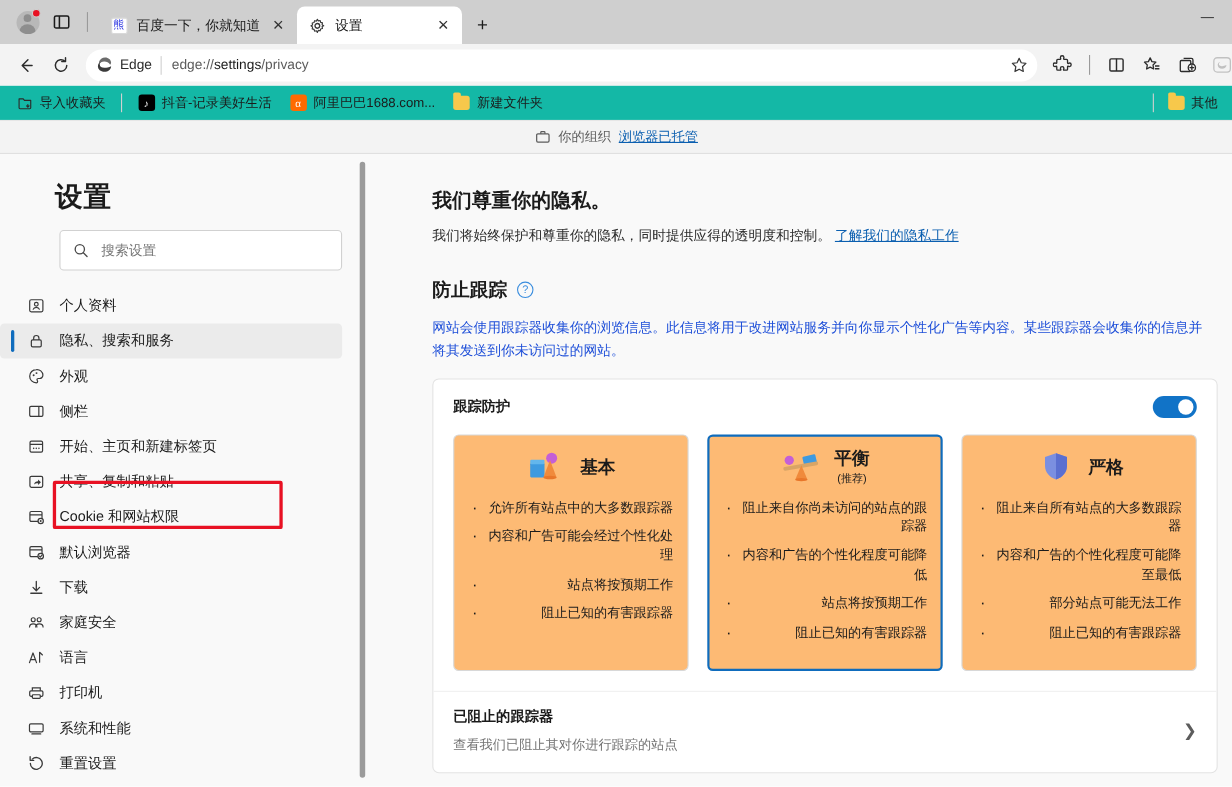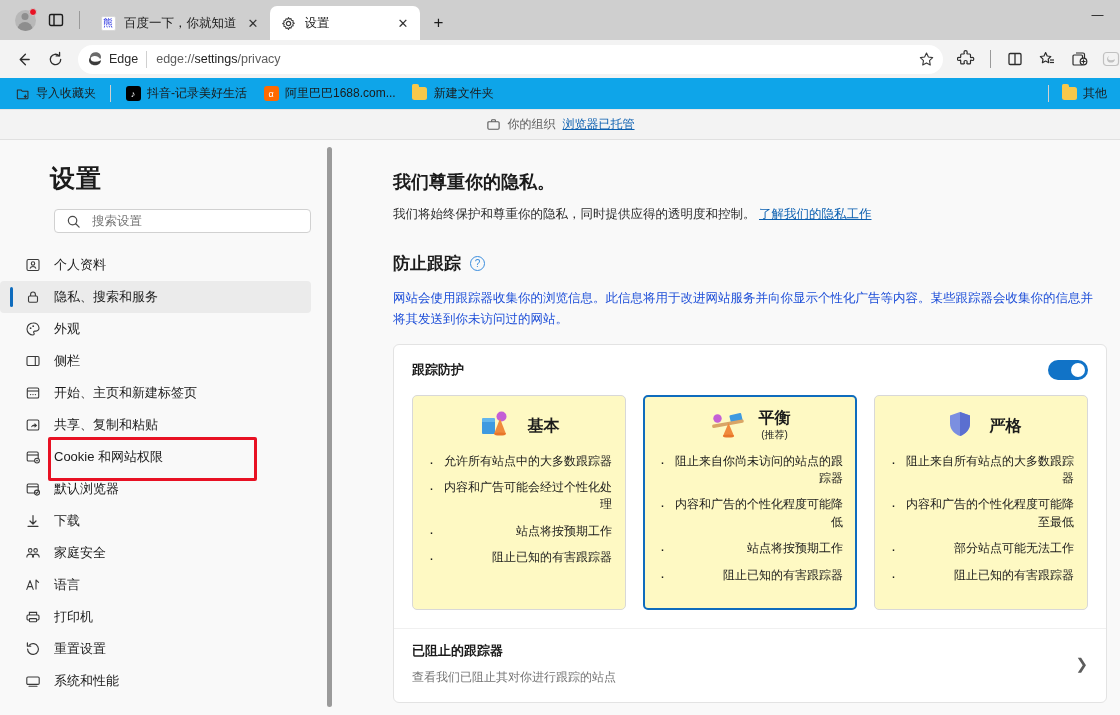--- a/index.html
+++ b/index.html
@@ -73,21 +73,21 @@
     font-size: 12.5px; color: #2b2b2b; min-width: 0;
   }
   .omni-edge-label { display: flex; align-items: center; gap: 6px; padding-right: 8px; }
   .omni-sep { width: 1px; height: 17px; background: #d0d0d0; margin-right: 9px; }
   .omni-url { flex: 1; white-space: nowrap; overflow: hidden; color: #5c5c5c; font-size: 12.5px; }
   .omni-url b { color: #1b1b1b; font-weight: 400; }
   .omni-star { width: 26px; height: 26px; display: flex; align-items: center; justify-content: center; border-radius: 13px; }
 
   
   .bookmarks {
-    height: 32px; background: #0ea5e9; display: flex; align-items: center;
+    height: 32px; background: #14b8a6; display: flex; align-items: center;
     padding: 0 8px; gap: 2px; font-size: 12px; color: #1b1b1b;
     border-bottom: 1px solid #e6e6e6; position: relative;
   }
   .bm {
     display: flex; align-items: center; gap: 6px; padding: 3px 7px; border-radius: 4px;
     white-space: nowrap; max-width: 160px;
   }
   .bm-label { overflow: hidden; text-overflow: ellipsis; white-space: nowrap; font-size: 12px; }
   .bm-sep { width: 1px; height: 17px; background: #d0d0d0; margin: 0 5px; }
   .bm-right { position: absolute; right: 6px; display: flex; align-items: center; }
@@ -111,21 +111,21 @@
   
   .page { display: flex; height: 575px; background: #f9f9f9; }
 
   .sidebar {
     width: 335px; background: #f9f9f9; padding: 22px 0 0 0; position: relative;
     flex: 0 0 335px;
   }
   .settings-title { font-size: 25px; font-weight: 700; color: #1b1b1b; padding: 0 0 14px 50px; letter-spacing: 1px; }
   .search-wrap { padding: 0 24px 0 54px; }
   .search-box {
-    height: 24px; background: #ffffff; border: 1px solid #d1d1d1; border-radius: 4px;
+    height: 37px; background: #ffffff; border: 1px solid #d1d1d1; border-radius: 4px;
     display: flex; align-items: center; gap: 11px; padding: 0 11px;
   }
   .search-box input {
     border: none; outline: none; background: transparent; font-size: 12.5px; color: #1b1b1b;
     font-family: "Liberation Sans", sans-serif; width: 100%;
   }
   .search-box input::placeholder { color: #767676; }
 
   .navlist { margin-top: 16px; }
   .navitem {
@@ -182,21 +182,21 @@
   .toggle {
     width: 40px; height: 20px; background: #1173c7; border-radius: 10px; position: relative;
   }
   .toggle::after {
     content: ""; position: absolute; right: 3px; top: 3px; width: 14px; height: 14px;
     border-radius: 50%; background: #ffffff;
   }
 
   .options { display: flex; gap: 17px; padding: 15px 18px 18px 18px; }
   .option {
-    flex: 1; border: 1px solid #d8d8d8; border-radius: 5px; background: #fef9c3;
+    flex: 1; border: 1px solid #d8d8d8; border-radius: 5px; background: #fdba74;
     padding: 13px 13px 16px 13px; min-height: 198px;
   }
   .option.selected { border: 2px solid #0f6cbd; padding: 12px 12px 15px 12px; }
   .opt-head { display: flex; align-items: center; justify-content: center; gap: 11px; margin-bottom: 10px; }
   .opt-title { font-size: 16px; font-weight: 700; color: #1b1b1b; line-height: 1.1; }
   .opt-sub { font-size: 10px; color: #1b1b1b; font-weight: 400; text-align: center; margin-top: 1px; }
   .opt-ico { width: 38px; height: 34px; flex: 0 0 38px; }
   .bullets { list-style: none; padding: 0; margin: 0; text-align: right; }
   .bullets li {
     font-size: 12px; color: #1b1b1b; line-height: 1.45; margin-bottom: 9px;
@@ -524,35 +524,35 @@
               <rect x="2" y="6" width="12" height="5" rx="1.2" fill="none" stroke="#3a3a3a" stroke-width="1.1"></rect>
               <rect x="4.4" y="9.6" width="7.2" height="3.2" rx=".8" fill="#f9f9f9" stroke="#3a3a3a" stroke-width="1.1"></rect>
             </svg>
           </span>
         <span class="ni-label">打印机</span>
       </div>
 
       <div class="navitem">
         <span class="ni-icon">
             <svg width="16" height="16" viewBox="0 0 16 16">
+              <rect x="1.8" y="4" width="12.4" height="7.4" rx="1.2" fill="none" stroke="#3a3a3a" stroke-width="1.1"></rect>
+              <line x1="4" y1="13.2" x2="12" y2="13.2" stroke="#3a3a3a" stroke-width="1.1" stroke-linecap="round"></line>
+            </svg>
+          </span>
+        <span class="ni-label">系统和性能</span>
+      </div>
+
+      <div class="navitem">
+        <span class="ni-icon">
+            <svg width="16" height="16" viewBox="0 0 16 16">
               <path d="M2.6 8a5.4 5.4 0 1 0 1.7-3.9" fill="none" stroke="#3a3a3a" stroke-width="1.2" stroke-linecap="round"></path>
               <path d="M2.4 1.9v3.3h3.3" fill="none" stroke="#3a3a3a" stroke-width="1.2" stroke-linecap="round" stroke-linejoin="round"></path>
             </svg>
           </span>
         <span class="ni-label">重置设置</span>
-      </div>
-
-      <div class="navitem">
-        <span class="ni-icon">
-            <svg width="16" height="16" viewBox="0 0 16 16">
-              <rect x="1.8" y="4" width="12.4" height="7.4" rx="1.2" fill="none" stroke="#3a3a3a" stroke-width="1.1"></rect>
-              <line x1="4" y1="13.2" x2="12" y2="13.2" stroke="#3a3a3a" stroke-width="1.1" stroke-linecap="round"></line>
-            </svg>
-          </span>
-        <span class="ni-label">系统和性能</span>
       </div>
     </div>
 
     <div class="redbox"></div>
     <div class="side-scroll"></div>
   </div>
 
   <div class="content">
     <div class="h1">我们尊重你的隐私。</div>
     <div class="subtext">

